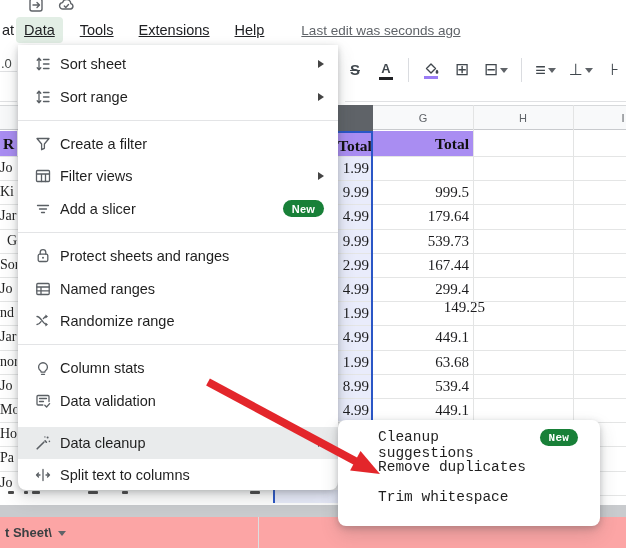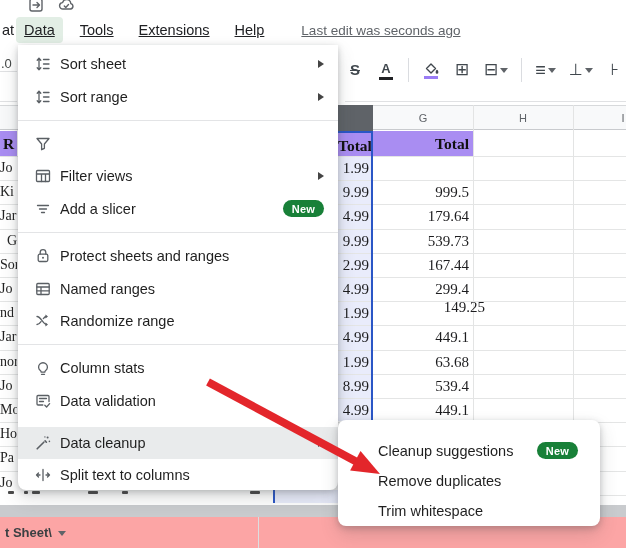--- a/index.html
+++ b/index.html
@@ -56,21 +56,21 @@
         padding-top:3px;box-sizing:border-box;}
   .mi{height:32.4px;display:flex;align-items:center;padding:0 14px 0 8px;font-size:14.5px;color:#1f1f1f;}
   .mi.hover{background:#e9ebec;margin-top:10px;}
   .mi svg{width:18px;height:18px;margin:0 8px 0 8px;stroke:#5a5f64;fill:none;stroke-width:1.3;stroke-linecap:round;stroke-linejoin:round;flex:none;}
   .mi .lbl{flex:1;}
   .mdiv{height:1px;background:#e3e4e6;margin:7px 0;}
   .subarrow{width:0;height:0;border-top:4.5px solid transparent;border-bottom:4.5px solid transparent;border-left:6px solid #444;}
   .badge{background:#188038;color:#fff;font-size:11px;font-weight:bold;padding:2.5px 9px;border-radius:10px;letter-spacing:.2px;}
   .submenu{position:absolute;left:338px;top:420px;width:262px;height:106px;background:#fff;z-index:35;border-radius:8px;
            box-shadow:0 2px 6px rgba(60,64,67,.28),0 8px 18px rgba(60,64,67,.18);padding-top:9px;box-sizing:border-box;}
-  .smi{height:30px;display:flex;align-items:flex-end;padding:0 22px 0 40px;font-size:14.5px;color:#1f1f1f;}
+  .smi{height:30px;display:flex;align-items:flex-start;padding:0 22px 0 40px;font-size:14.5px;color:#1f1f1f;font-family:Liberation Mono, monospace;}
   .smi .lbl{flex:1;}
 </style>
 </head>
 <body>
 
 <div class="stage">
 
   <span class="topicon" style="left:28px;">
     <svg viewBox="0 0 16 16">
         <rect x="2" y="2" width="12" height="12" rx="2"></rect>
@@ -231,20 +231,21 @@
           <path d="M5 3.2v11.6M3.2 5.2 5 3.2l1.8 2M3.2 12.8 5 14.8l1.8-2M9.5 4.5H15M9.5 9H15M9.5 13.5H15"></path>
         </svg>
       <span class="lbl">Sort range</span>
       <span class="subarrow"></span>
     </div>
     <div class="mdiv"></div>
     <div class="mi">
       <svg viewBox="0 0 18 18">
           <path d="M3 3.5h12L10.4 9v4.3l-2.8 1.4V9z"></path>
         </svg>
+      <span class="lbl">Create a filter</span>
     </div>
     <div class="mi">
       <svg viewBox="0 0 18 18">
           <rect x="2.5" y="3.5" width="13" height="11" rx="1"></rect>
           <path d="M2.5 7h13M7.5 7v7.5M11.5 7v7.5"></path>
         </svg>
       <span class="lbl">Filter views</span>
       <span class="subarrow"></span>
     </div>
     <div class="mi">

